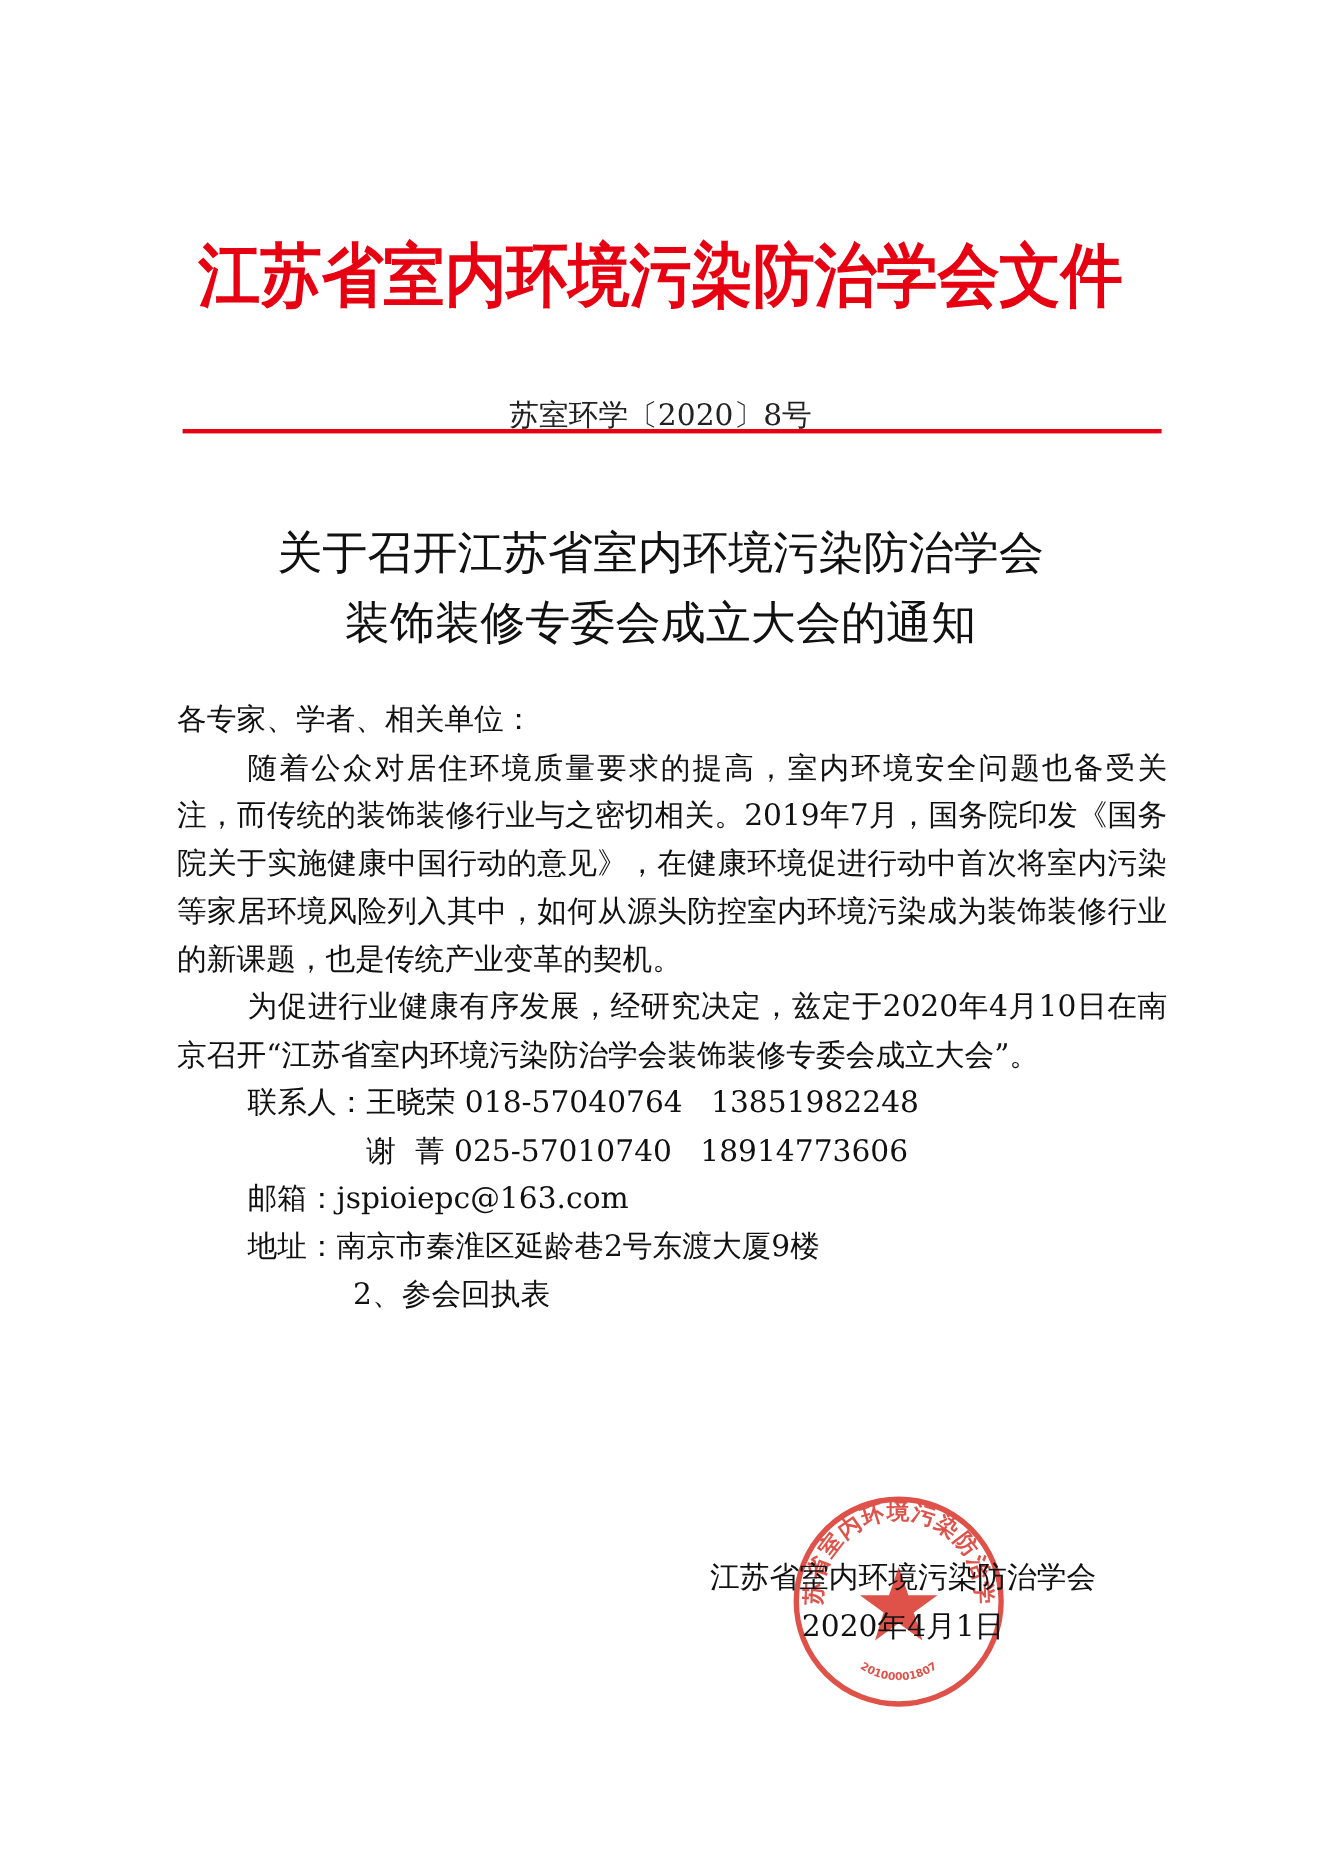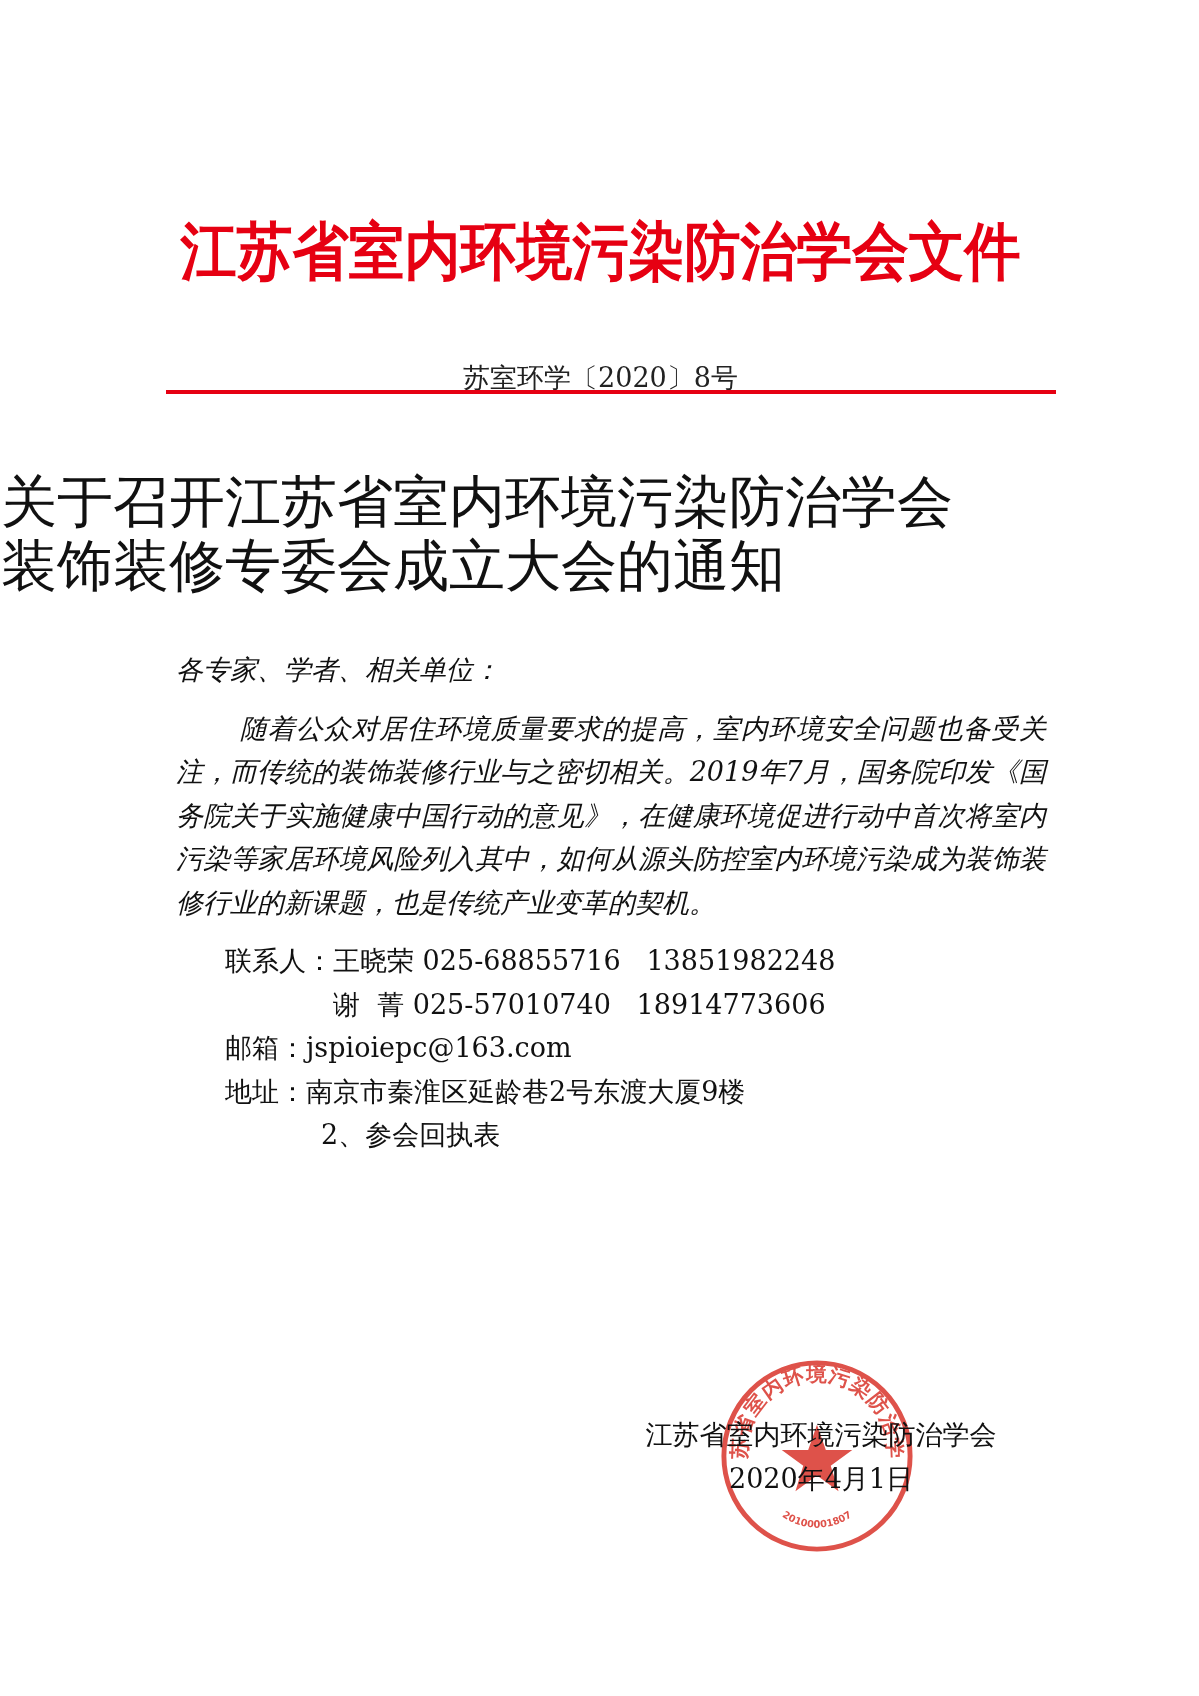--- a/index.html
+++ b/index.html
@@ -19,27 +19,27 @@
   .docno {
     position: absolute; left: 0; width: 1199px; top: 332px;
     text-align: center; font-size: 27px; line-height: 36px; color: #222; margin-top: 28px;
   }
   .rule {
     position: absolute; left: 165px; width: 890px; top: 390px; height: 4px;
     background: #e60012;
   }
   .title {
     position: absolute; left: 0; width: 1199px; top: 470px;
-    text-align: left; font-size: 56px; line-height: 64px; color: #111;
+    text-align: center; font-size: 41px; line-height: 64px; color: #111;
   }
   .body-text {
     position: absolute; left: 160px; width: 900px; top: 633px;
     font-size: 27px; line-height: 43.5px; color: #111;
   }
-  .body-text p { margin: 15px; text-align: justify; text-justify: inter-character; font-style: italic; }
+  .body-text p { margin: 0; text-align: justify; text-justify: inter-character; }
   .indent { text-indent: 64px; }
   .contact { padding-left: 64px; white-space: pre; }
   .attach2 { padding-left: 160px; white-space: pre; }
 
   .sign {
     position: absolute; left: 600px; width: 440px; top: 1413px;
     text-align: center; font-size: 27px; line-height: 43.5px; color: #111; z-index: 3;
   }
   .stamp {
     position: absolute; left: 718px; top: 1358px; width: 196px; height: 196px; z-index: 2;
@@ -56,22 +56,23 @@
   <div class="rule"></div>
 
   <div class="title">
     <div>关于召开江苏省室内环境污染防治学会</div>
     <div>装饰装修专委会成立大会的通知</div>
   </div>
 
   <div class="body-text">
     <p>各专家、学者、相关单位：</p>
     <p class="indent">随着公众对居住环境质量要求的提高，室内环境安全问题也备受关注，而传统的装饰装修行业与之密切相关。2019年7月，国务院印发《国务院关于实施健康中国行动的意见》，在健康环境促进行动中首次将室内污染等家居环境风险列入其中，如何从源头防控室内环境污染成为装饰装修行业的新课题，也是传统产业变革的契机。</p>
+    <p class="indent">为促进行业健康有序发展，经研究决定，兹定于2020年4月10日在南京召开“江苏省室内环境污染防治学会装饰装修专委会成立大会”。</p>
 
-    <div class="contact"><span>联系人：</span><span>王晓荣</span> <span>025-68855716</span>   <span>13851982248</span></div>
+    <div class="contact"><span>联系人：</span><span>王晓荣</span> <span>018-57040764</span>   <span>13851982248</span></div>
     <div class="contact"><span style="visibility:hidden">联系人：</span><span>谢  菁</span> <span>025-57010740</span>   <span>18914773606</span></div>
     <div class="contact"><span>邮箱：</span><span>jspioiepc@163.com</span></div>
     <div class="contact"><span>地址：</span><span>南京市秦淮区延龄巷2号东渡大厦9楼</span></div>
     <div class="attach2"><span>2、参会回执表</span></div>
   </div>
 
   <svg class="stamp" viewBox="0 0 200 200">
     <defs>
       <path id="arcTop" d="M 30,112 A 72,72 0 1,1 170,112"></path>
       <path id="arcBot" d="M 62,160 A 62,62 0 0,0 138,160"></path>

